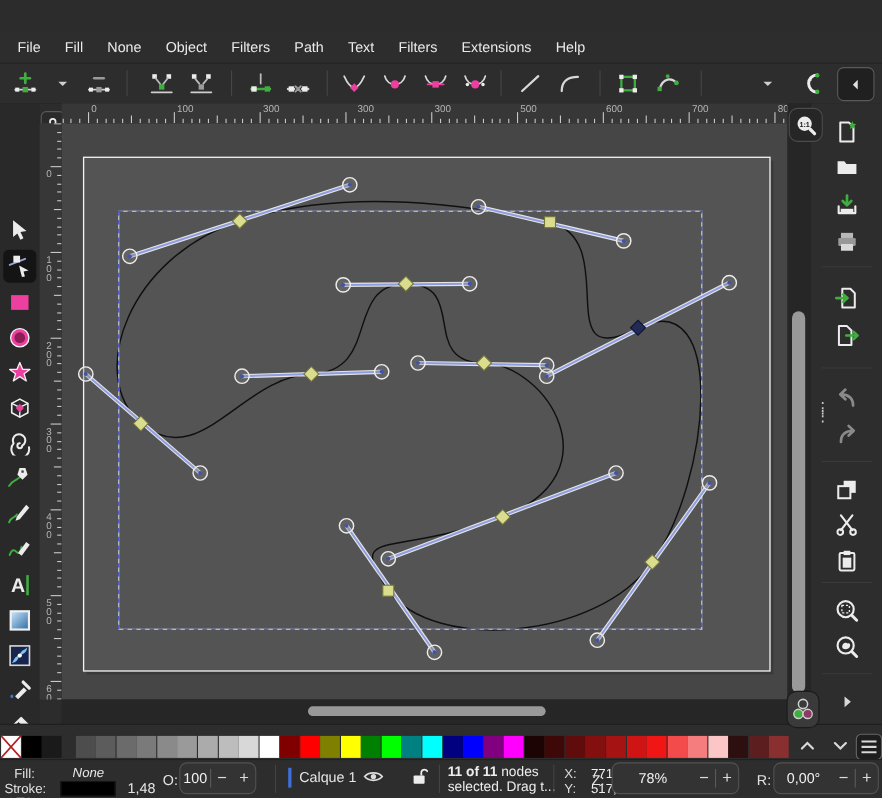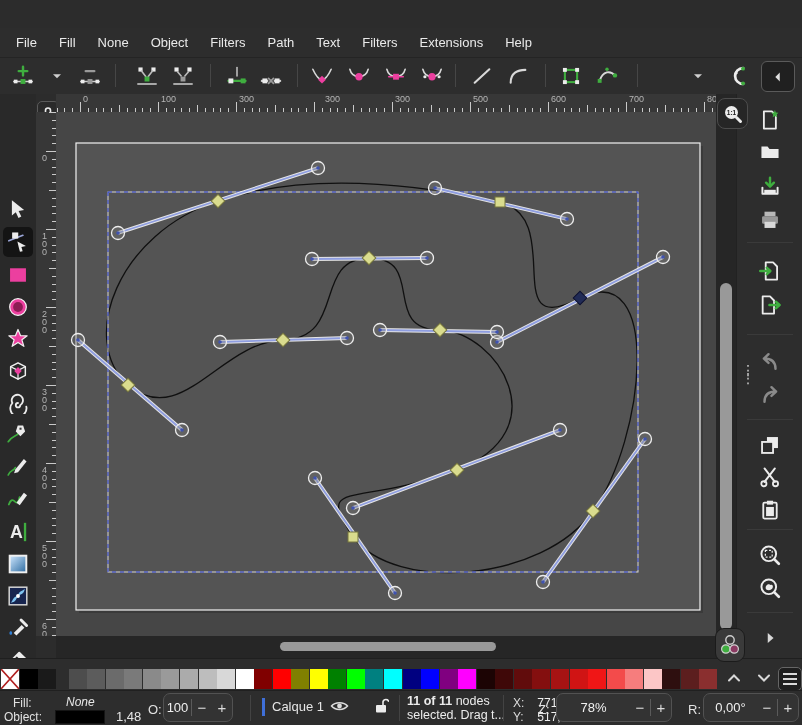--- a/index.html
+++ b/index.html
@@ -909,21 +909,21 @@
           <rect y="0" width="14" height="2" fill="#d8d8d8"></rect>
           <rect y="5" width="14" height="2" fill="#d8d8d8"></rect>
           <rect y="10" width="14" height="2" fill="#d8d8d8"></rect>
         </svg>
       </div>
     </div>
 
   <div class="statusbar">
     <span class="sb sb-label" style="left:13px;top:5px">Fill:</span>
     <span class="sb" style="left:66px;top:4px;font-style:italic;color:#e8e8e8">None</span>
-    <span class="sb sb-label" style="left:4px;top:19px">Object:</span>
+    <span class="sb sb-label" style="left:4px;top:19px">Stroke:</span>
     <div class="stroke-swatch" style="background: rgb(0, 0, 0);"></div>
     <span class="sb" style="left:116px;top:18px;font-size:13px">1,48</span>
     <span class="sb sb-label" style="left:148px;top:11px;font-size:13px">O:</span>
     <div class="spin" style="left:163px;top:2px;width:70px;height:29px">
       <span class="val">100</span>
       <span class="sdiv"></span>
       <span class="sbtn">−</span>
       <span class="sbtn">+</span>
     </div>
     <div class="vdiv" style="left:250px"></div>

